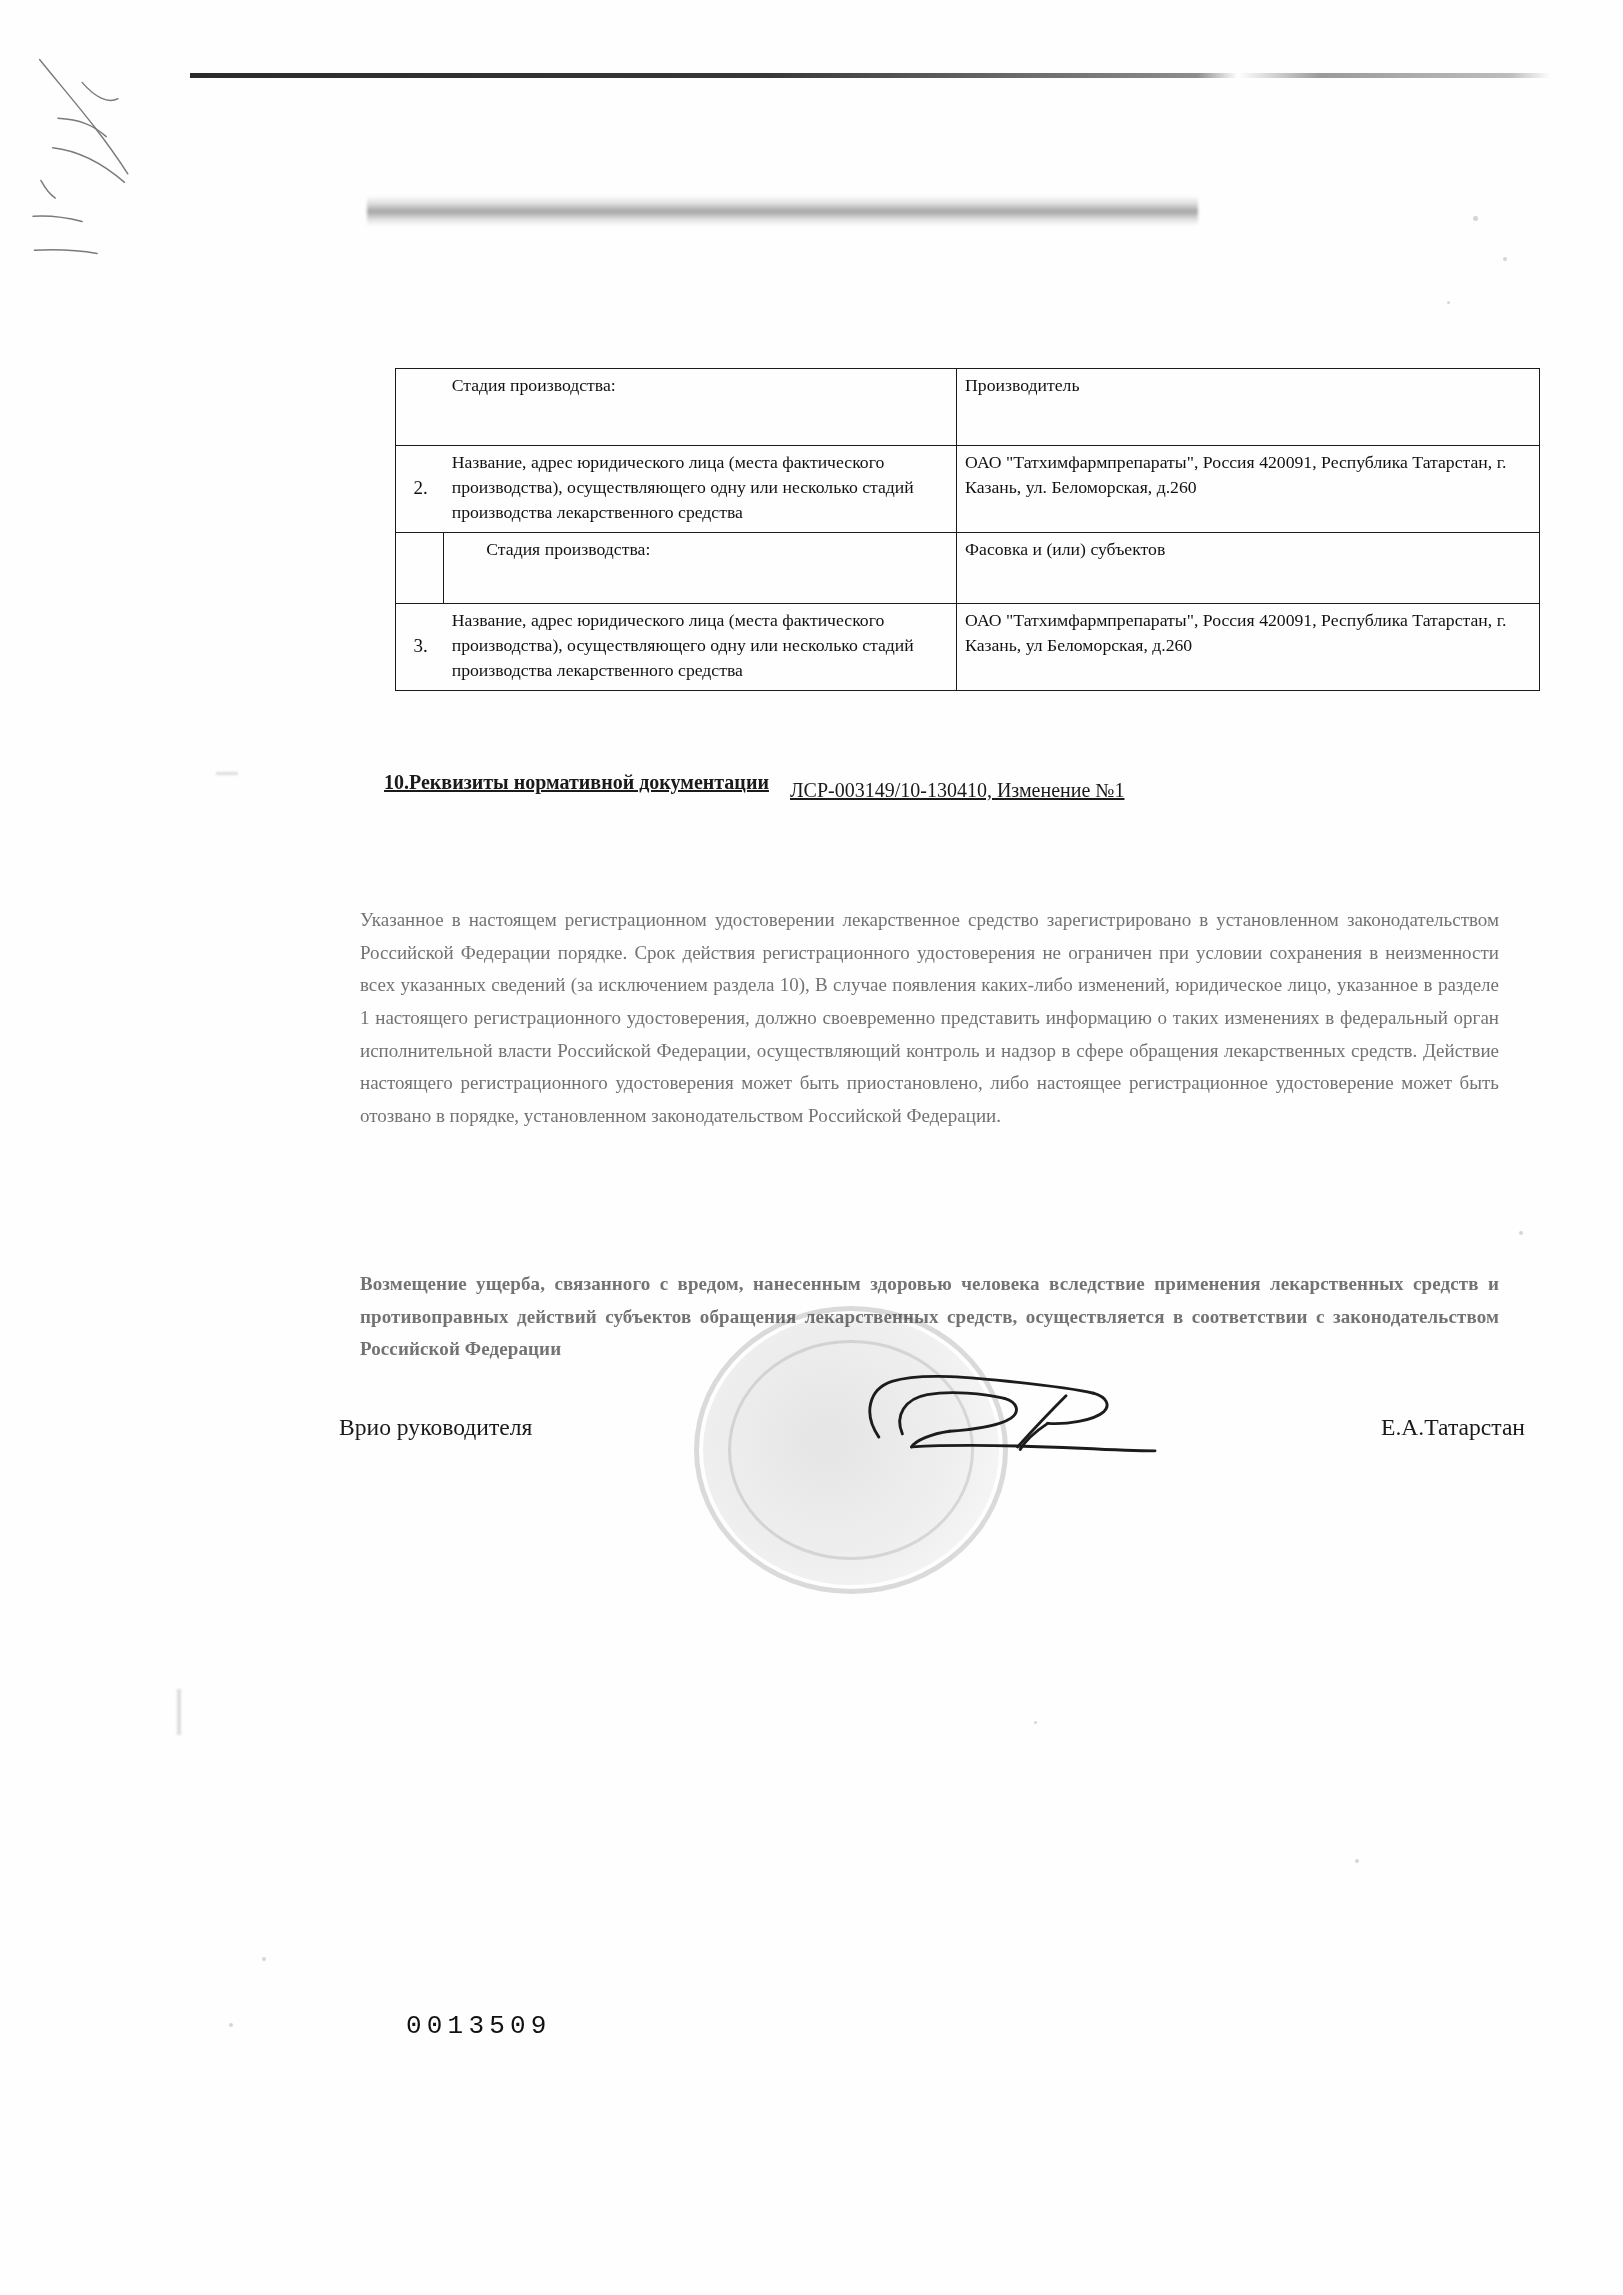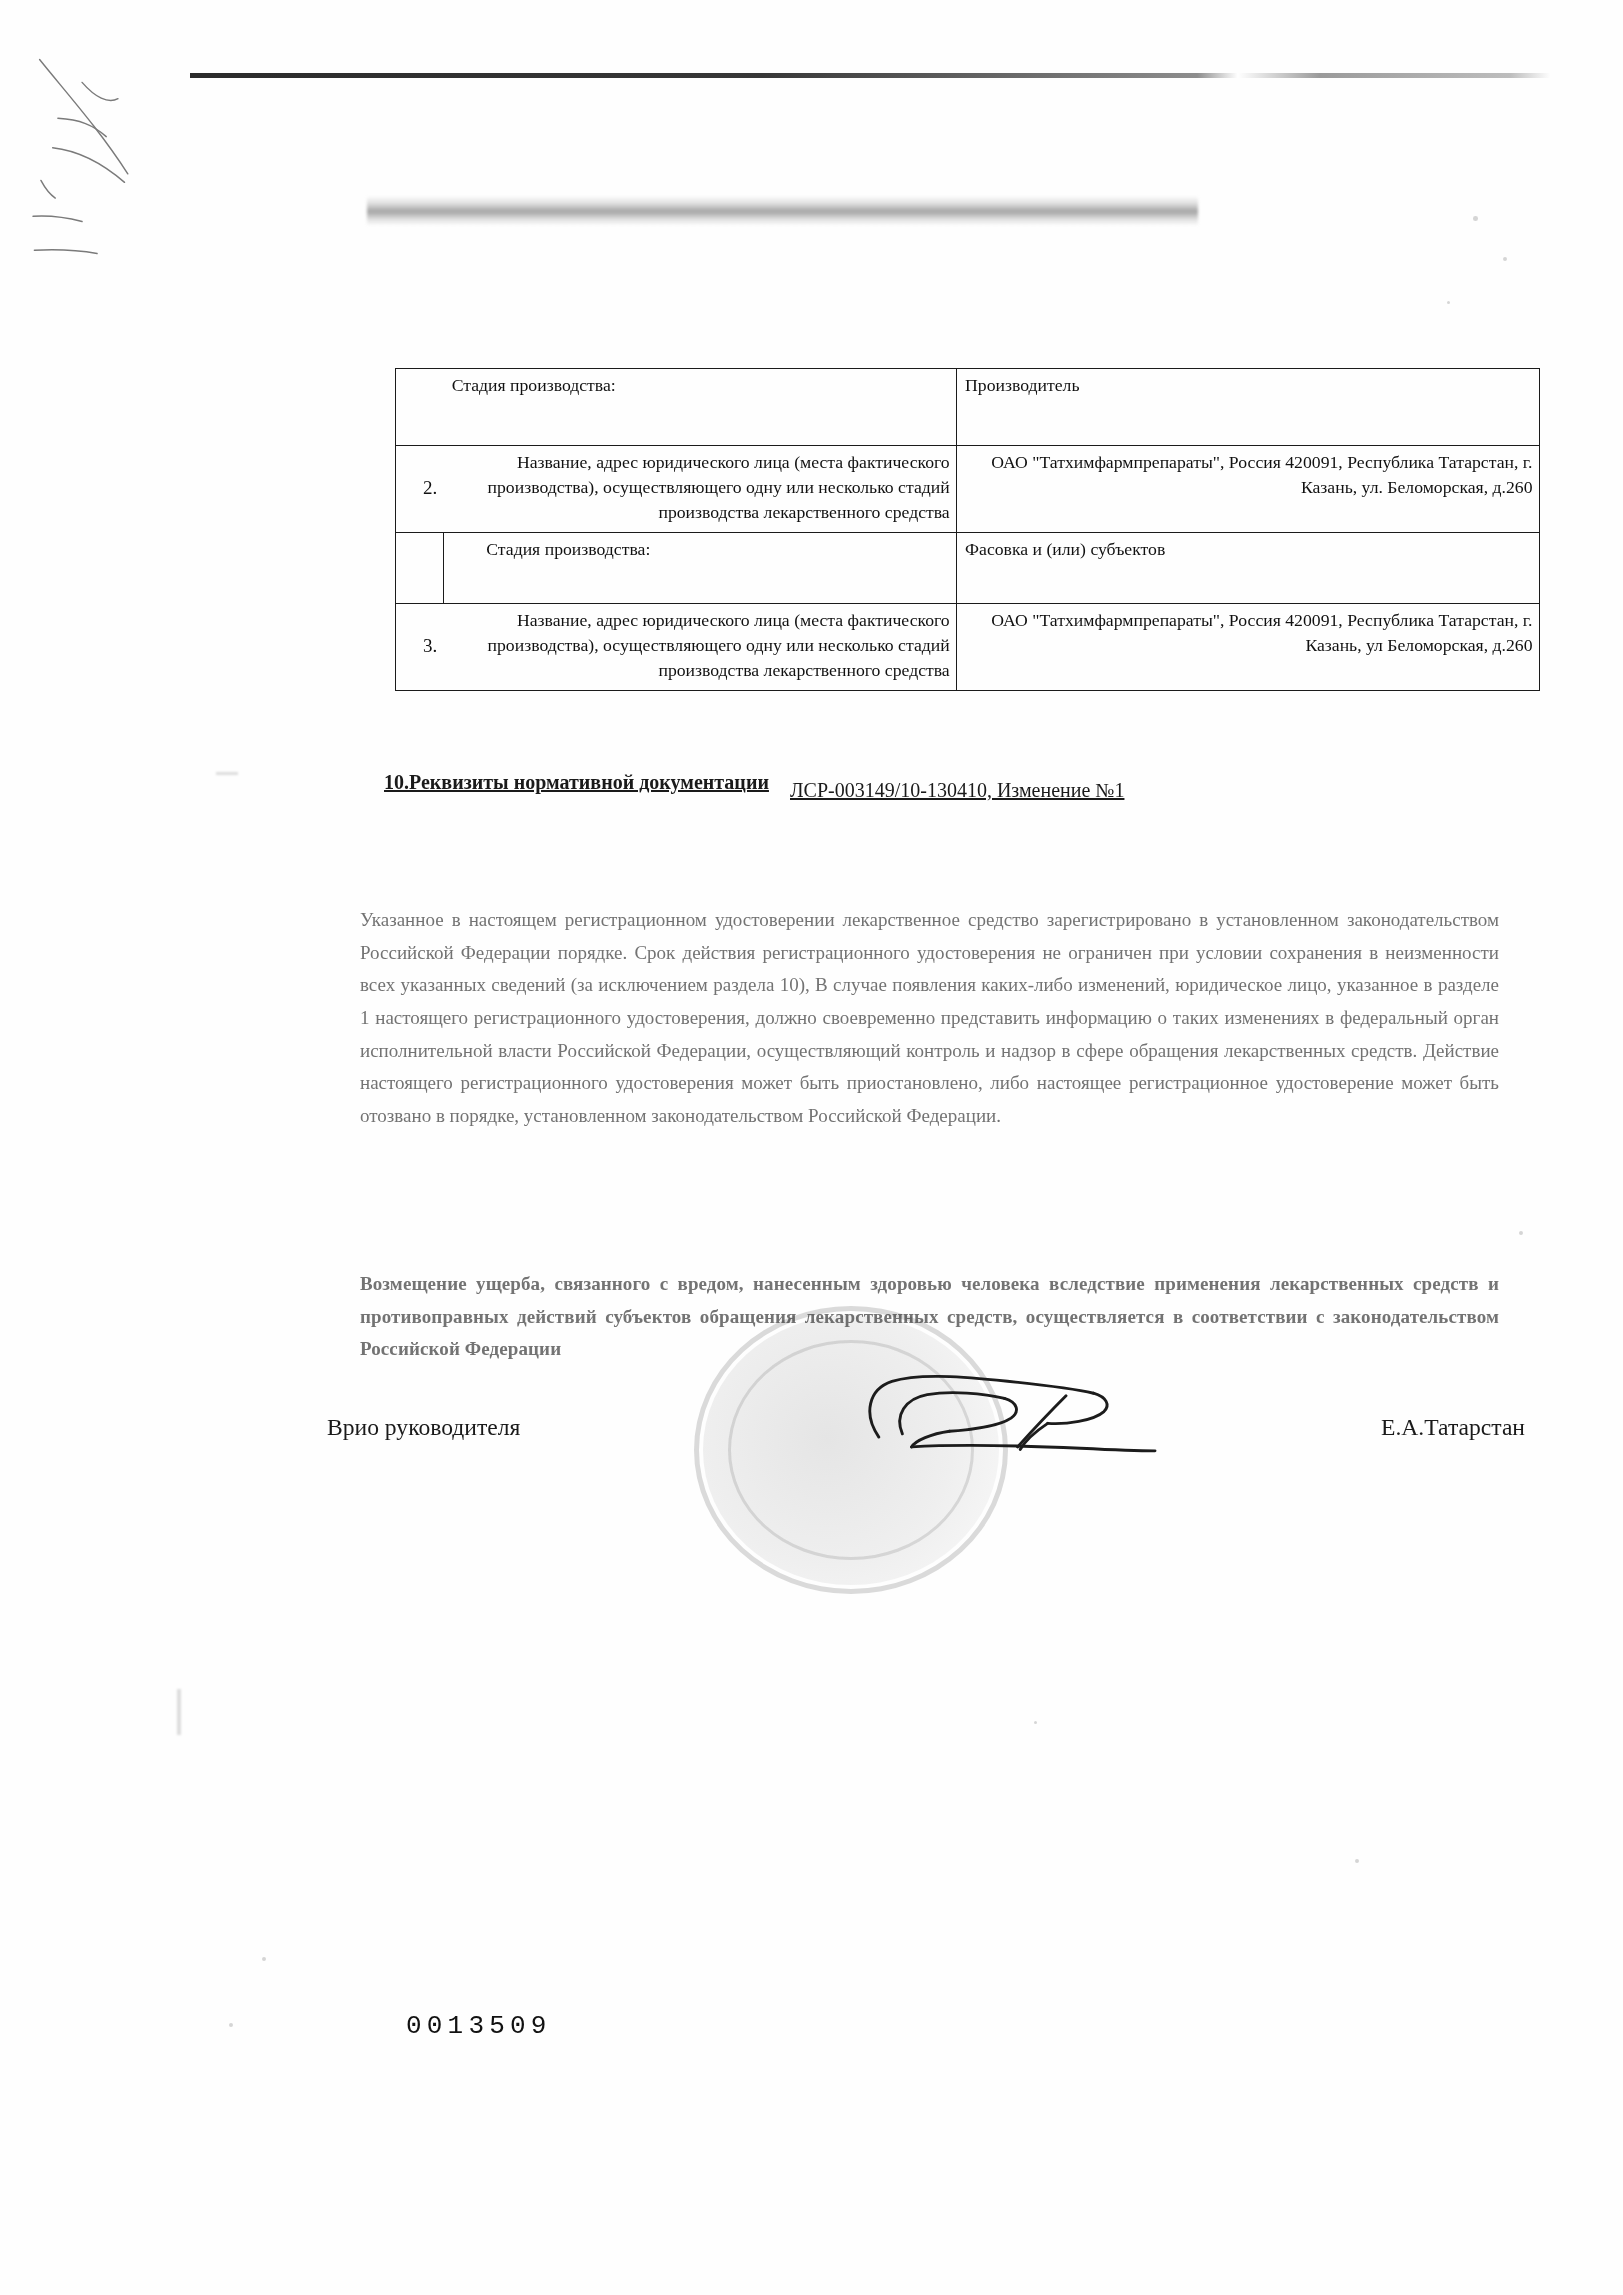--- a/index.html
+++ b/index.html
@@ -87,21 +87,21 @@
   }
   #mfg-table td.value-cell {
     width: 589px;
   }
   #mfg-table tr.stage-row td.label-cell {
     padding-left: 42px;
     border-left: 1.3px solid #1b1b1b;
   }
   #mfg-table tr.head-row td { padding-bottom: 47px; }
   #mfg-table tr.stage-row td { padding-bottom: 41px; }
-  #mfg-table tr.detail-row td { padding-bottom: 6.5px; text-align: right; }
+  #mfg-table tr.detail-row td { padding-bottom: 6.5px; }
 
   
   #section10 {
     position: absolute;
     left: 384px;
     top: 763px;
     width: 1152px;
     display: flex;
     align-items: center;
     text-decoration: underline;
@@ -139,21 +139,21 @@
   
   #signature-block {
     position: absolute;
     left: 327px;
     top: 1414px;
     width: 1198px;
     height: 59px;
   }
   #signer-role {
     position: absolute;
-    left: 0; top: 0;
+    left: 12px; top: 0;
     font-size: 23.6px;
   }
   #signer-name {
     position: absolute;
     right: 0; top: 0;
     font-size: 23.6px;
     white-space: nowrap;
   }
   #official-stamp {
     position: absolute;

